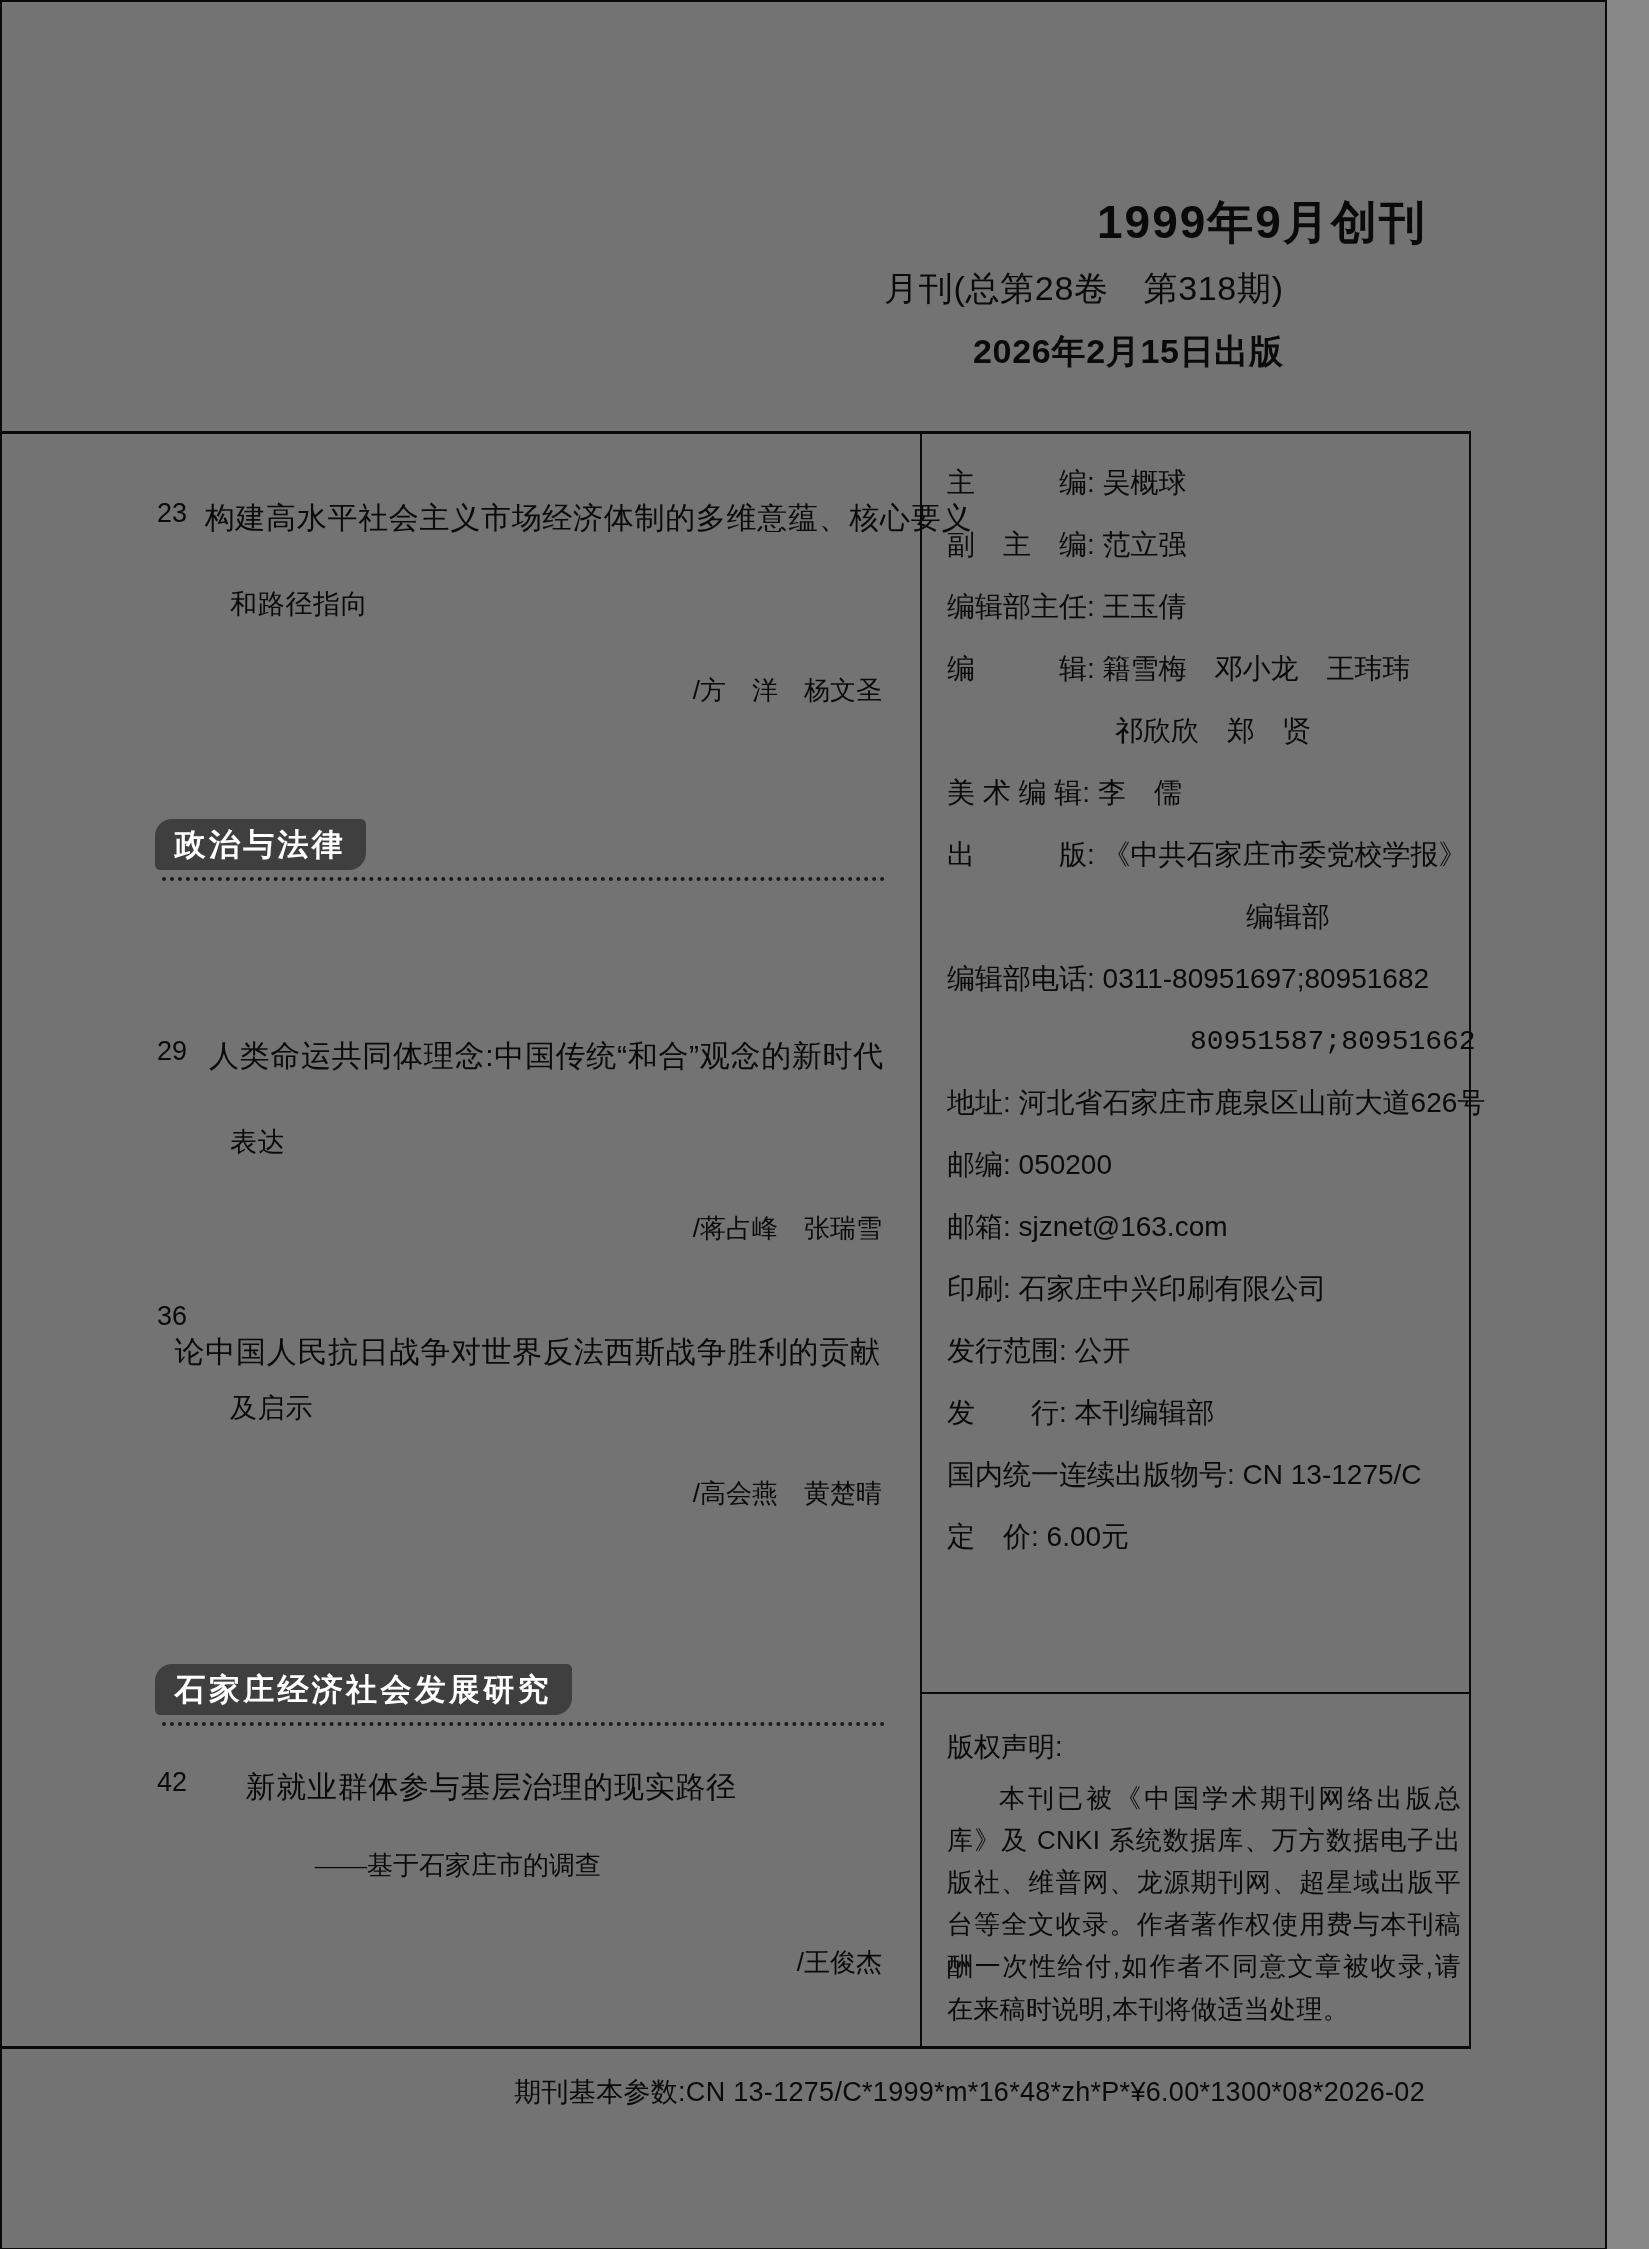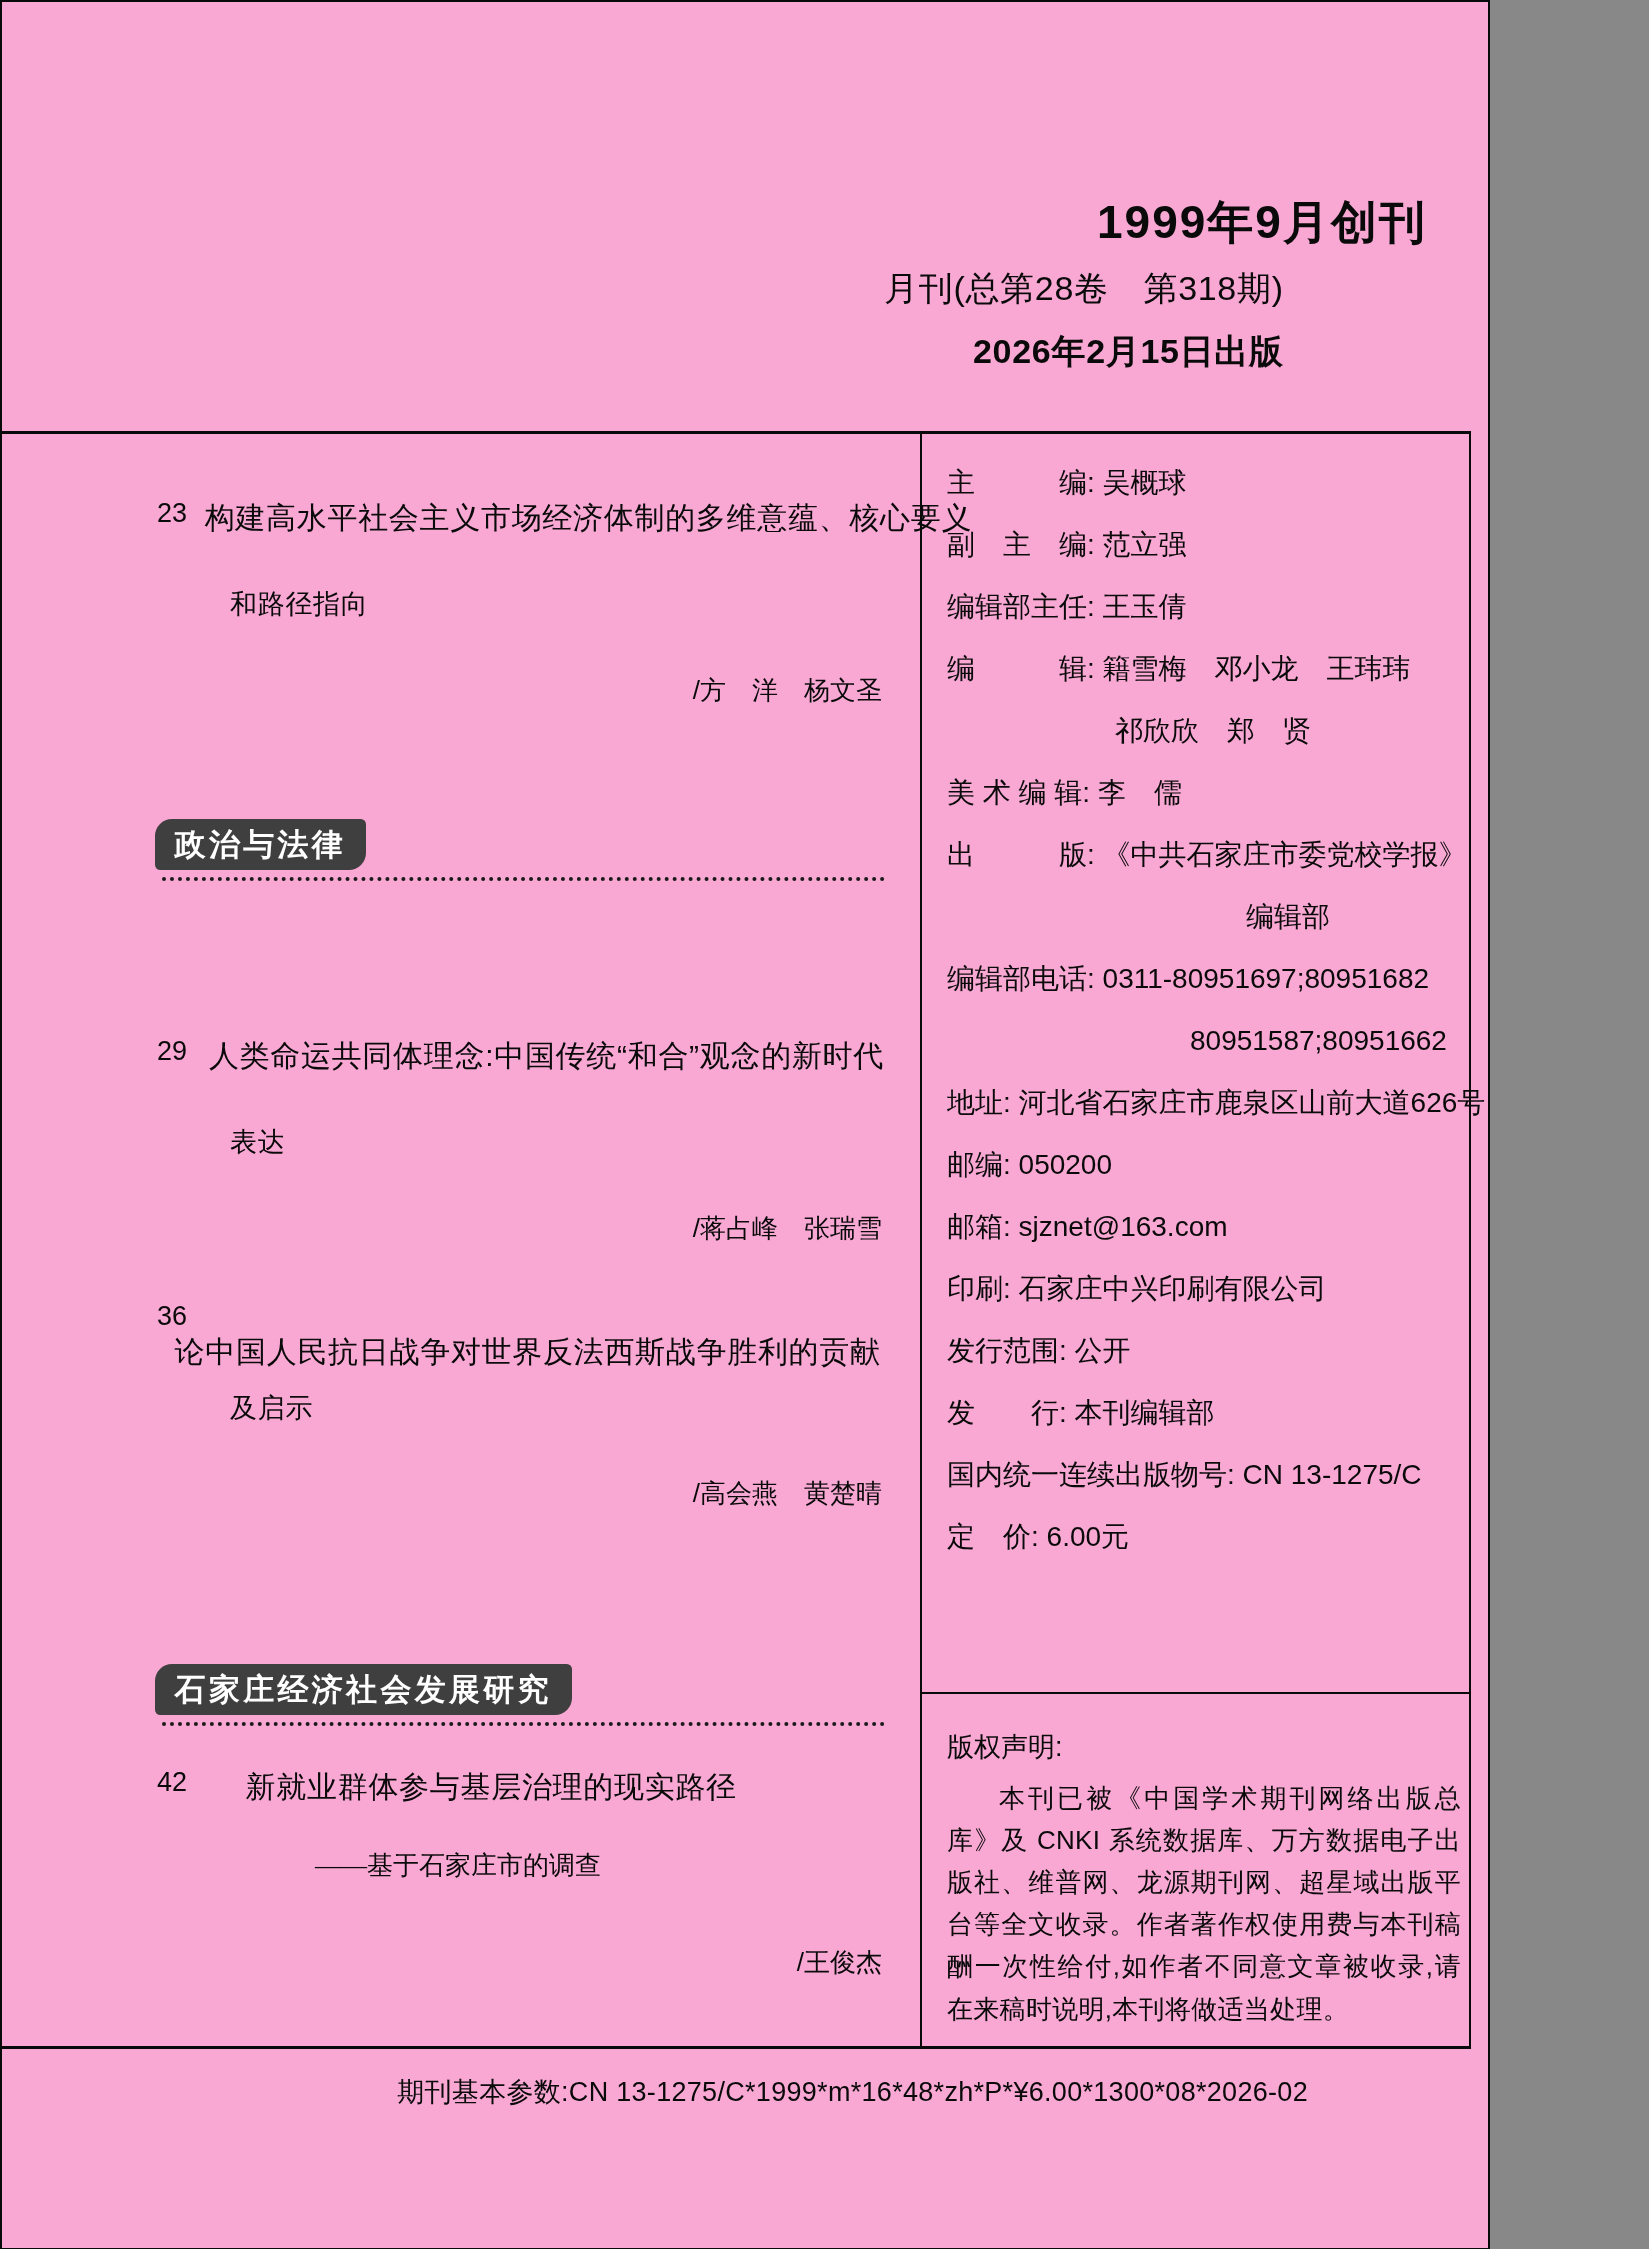--- a/index.html
+++ b/index.html
@@ -1,19 +1,19 @@
 <!DOCTYPE html>
 <html style="font-size:10.4px"><head>
 <meta charset="utf-8">
 <style>
   html,body{margin:0;padding:0;background:#888;}
   .page{
     position:relative;
-    width:1490px;height:2250px;
-    background:#f9a8d4;
+    width:1607px;height:2250px;
+    background:#737373;
     box-sizing:border-box;
     border:2.6px solid #0a0a0a;
     font-family:"Liberation Sans","DejaVu Sans",sans-serif;
     color:#0a0a0a;
     overflow:hidden;
   }
   .abs{position:absolute;}
   
   .hdr1{left:1095px;top:190px;font-size:46px;font-weight:700;letter-spacing:2px;white-space:pre;}
   .hdr2{left:882px;top:264px;font-size:34px;font-weight:400;letter-spacing:0.7px;white-space:pre;}
@@ -39,21 +39,21 @@
     border-radius:17px 5.2px 17px 5.2px;white-space:pre;
   }
   .dotted{left:160px;width:723px;height:0;border-top:4.6px dotted #1a1a1a;}
   
   .masthead{left:945px;top:450px;width:522px;}
   .m-row{height:62px;display:flex;align-items:center;font-size:28px;white-space:pre;}
   .m-label{white-space:pre;}
   .m-value{white-space:pre;}
   .cont-editor{margin-left:168px;}
   .cont-pub{margin-left:299px;}
-  .cont-phone{margin-left:243px;}
+  .cont-phone{margin-left:243px;font-family:Liberation Mono, monospace;}
   
   .copyright{left:945px;top:1727px;width:514px;}
   .copy-title{font-size:27px;white-space:pre;margin-bottom:12px;}
   .copy-body{font-size:26px;line-height:1.62;text-align:justify;text-indent:2em;letter-spacing:0.3px;}
   
   .params{right:180px;top:2072px;font-size:27px;white-space:pre;letter-spacing:0.3px;}
 </style>
 </head>
 <body>
 

